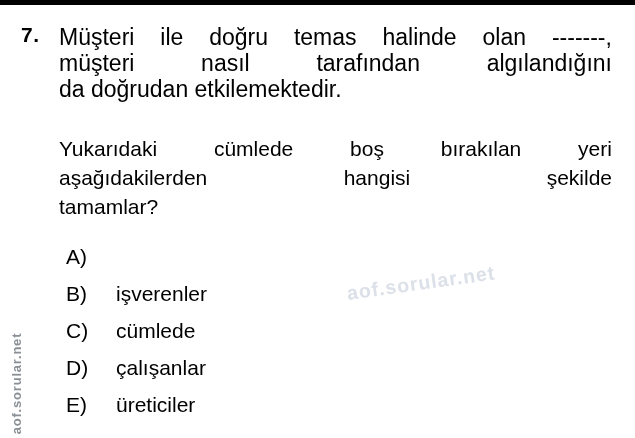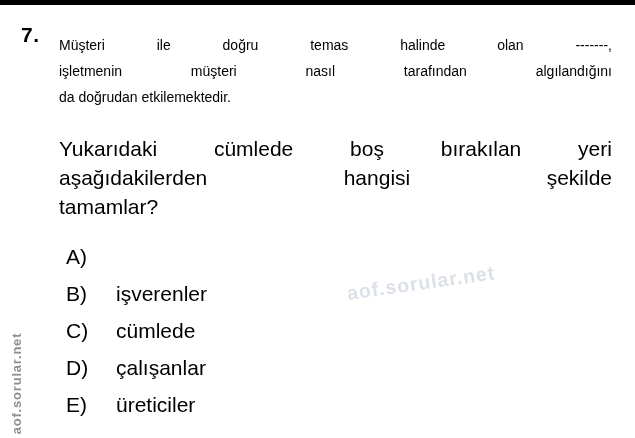--- a/index.html
+++ b/index.html
@@ -20,23 +20,23 @@
   }
   .qnum {
     position: absolute;
     left: 21px; top: 23px;
     font-size: 21px;
     font-weight: bold;
     letter-spacing: 0.5px;
   }
   .qbody {
     position: absolute;
-    left: 59px; top: 32px;
+    left: 59px; top: 24px;
     width: 553px;
-    font-size: 14px;
+    font-size: 23px;
   }
   .qbody .line { height: 26px; line-height: 26px; white-space: nowrap; }
   .qprompt {
     position: absolute;
     left: 59px; top: 134px;
     width: 553px;
     font-size: 21px;
     font-weight: normal;
   }
   .qprompt .line { height: 29px; line-height: 29px; white-space: nowrap; }
@@ -95,21 +95,20 @@
     <div class="line justify">
         <span>Müşteri</span>
         <span>ile</span>
         <span>doğru</span>
         <span>temas</span>
         <span>halinde</span>
         <span>olan</span>
         <span>-------,</span>
       </div>
     <div class="line justify">
-        <span>işletmenin</span>
         <span>müşteri</span>
         <span>nasıl</span>
         <span>tarafından</span>
         <span>algılandığını</span>
       </div>
     <div class="line">da doğrudan etkilemektedir.</div>
   </div>
 
   <div class="qprompt">
     <div class="line justify">

